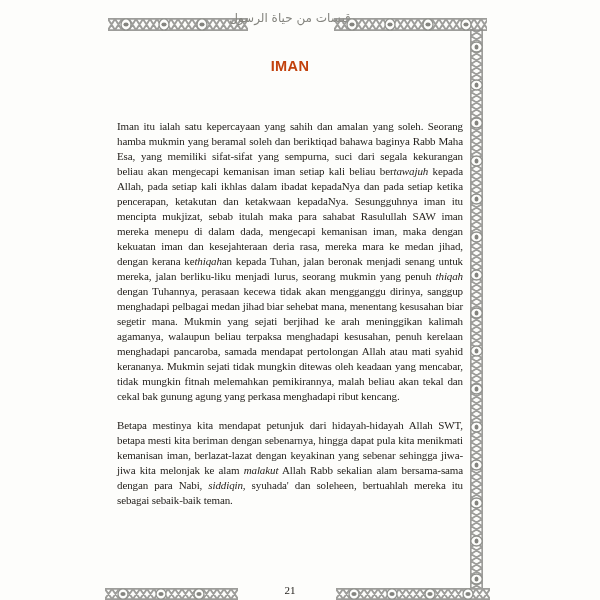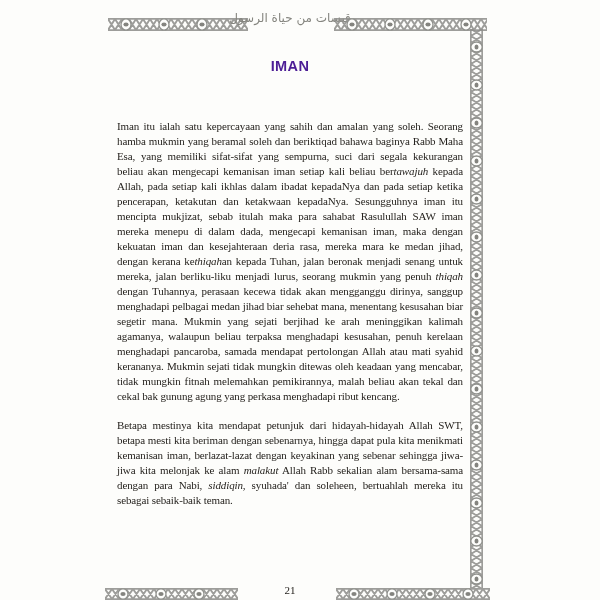--- a/index.html
+++ b/index.html
@@ -23,21 +23,21 @@
   }
   .title{
     position:absolute;
     left:117px;top:58px;width:346px;
     margin:0;
     text-align:center;
     font-family:"Liberation Sans", sans-serif;
     font-size:14.5px;
     font-weight:700;
     letter-spacing:0.4px;
-    color:#4c1d95;
+    color:#c2410c;
   }
   .body{
     position:absolute;
     left:117px;top:119px;width:346px;
     font-size:11px;
     line-height:15px;
     letter-spacing:-0.12px;
     text-align:justify;
   }
   .body p{margin:0 0 14px 0;}

